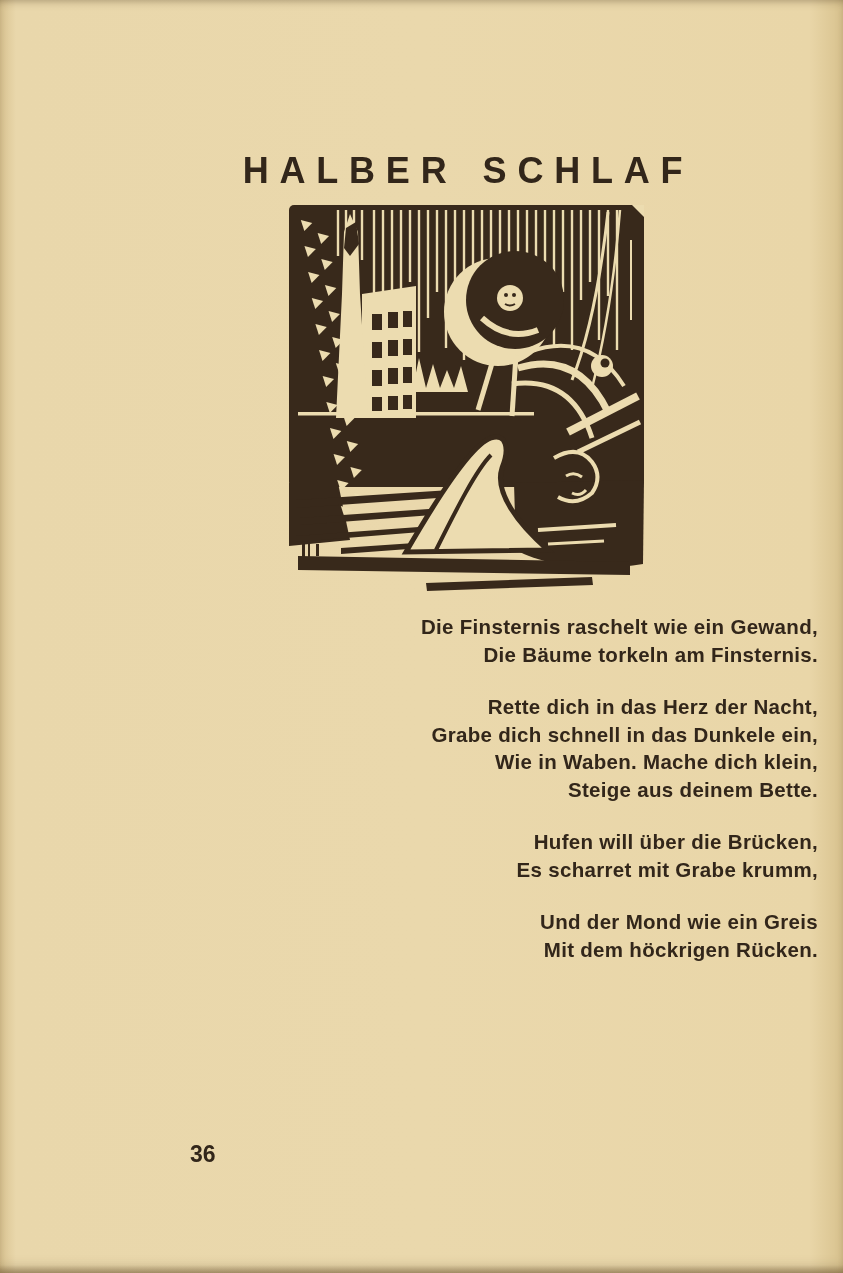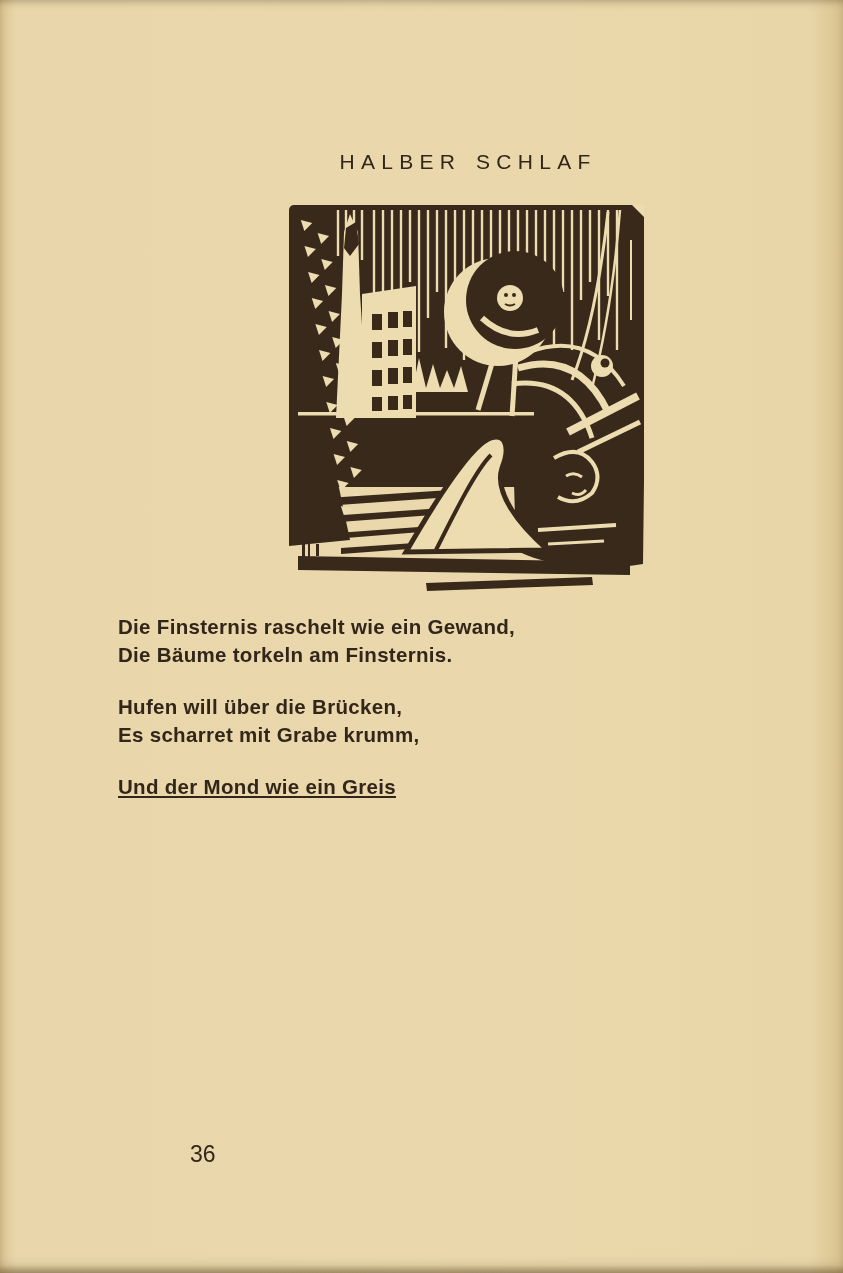--- a/index.html
+++ b/index.html
@@ -20,48 +20,48 @@
   .page::after { 
     content: "";
     position: absolute; left: 0; right: 0; bottom: 0; height: 8px;
     background: linear-gradient(180deg, rgba(120,95,55,0) 0%, rgba(110,85,45,.35) 100%);
     pointer-events: none;
   }
   .title {
     position: absolute;
     top: 150px; left: 468px;
     transform: translateX(-50%);
-    font-size: 21px; font-weight: normal;
+    font-size: 36px; font-weight: bold;
     letter-spacing: 0.30em; word-spacing: 0.12em;
     color: #32261a; white-space: nowrap;
   }
   .woodcut {
     position: absolute;
     top: 200px; left: 286px;
     width: 362px; height: 396px;
   }
   .poem {
     position: absolute;
     top: 613px; left: 468px;
     transform: translateX(-50%);
-    text-align: left;
+    text-align: right;
     color: #32261a;
     width: 700px;
   }
   .stanza { margin: 0 0 25px 0; }
-  .stanza:last-child { margin-bottom: 8px; text-decoration: underline; }
+  .stanza:last-child { margin-bottom: 8px; }
   .line {
     font-size: 20.5px; font-weight: bold;
     line-height: 27.5px; letter-spacing: 0.015em;
     white-space: nowrap;
   }
   .page-number {
     position: absolute;
     top: 1141px; left: 190px;
-    font-size: 23px; font-weight: normal;
+    font-size: 23px; font-weight: bold;
     color: #32261a;
     text-align: center;
   }
   .ink { fill: #38291b; }
   .pap { fill: #ecdcb0; }
   .pstroke { stroke: #ecdcb0; fill: none; }
   .istroke { stroke: #38291b; fill: none; }
 </style>
 </head>
 <body>
@@ -218,23 +218,30 @@
       <rect x="30" y="344" width="3" height="12"></rect>
     </g>
   </svg>
 
   <div class="poem">
     <div class="stanza">
       <div class="line">Die Finsternis raschelt wie ein Gewand,</div>
       <div class="line">Die Bäume torkeln am Finsternis.</div>
     </div>
     <div class="stanza">
+      <div class="line">Rette dich in das Herz der Nacht,</div>
+      <div class="line">Grabe dich schnell in das Dunkele ein,</div>
+      <div class="line">Wie in Waben. Mache dich klein,</div>
+      <div class="line">Steige aus deinem Bette.</div>
+    </div>
+    <div class="stanza">
       <div class="line">Hufen will über die Brücken,</div>
       <div class="line">Es scharret mit Grabe krumm,</div>
     </div>
     <div class="stanza">
       <div class="line">Und der Mond wie ein Greis</div>
+      <div class="line">Mit dem höckrigen Rücken.</div>
     </div>
   </div>
 
   <div class="page-number">36</div>
 
 </div>
 
 </body></html>

